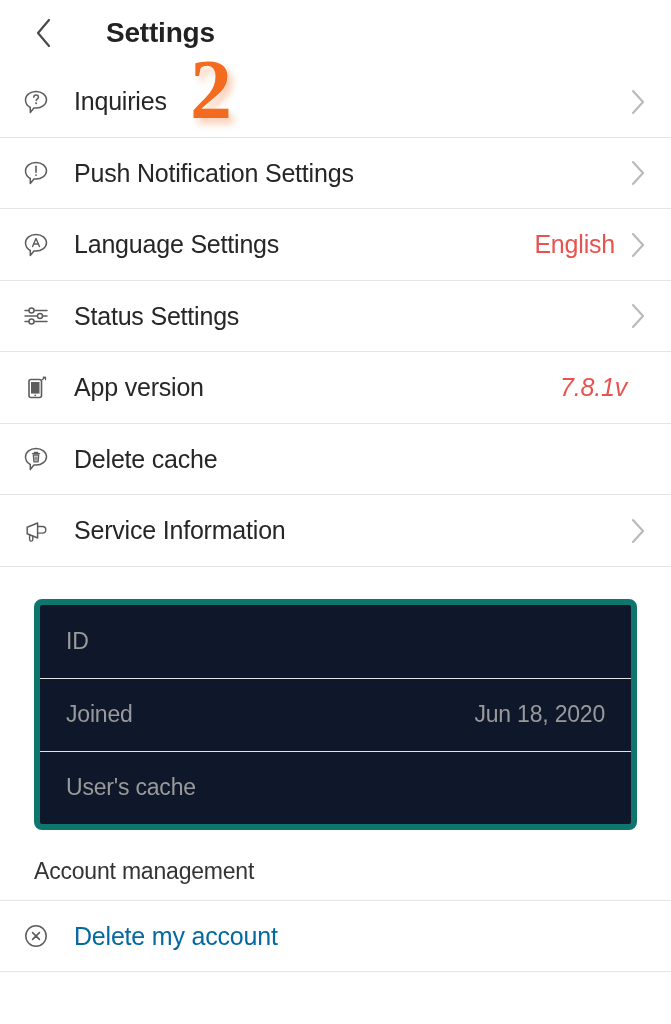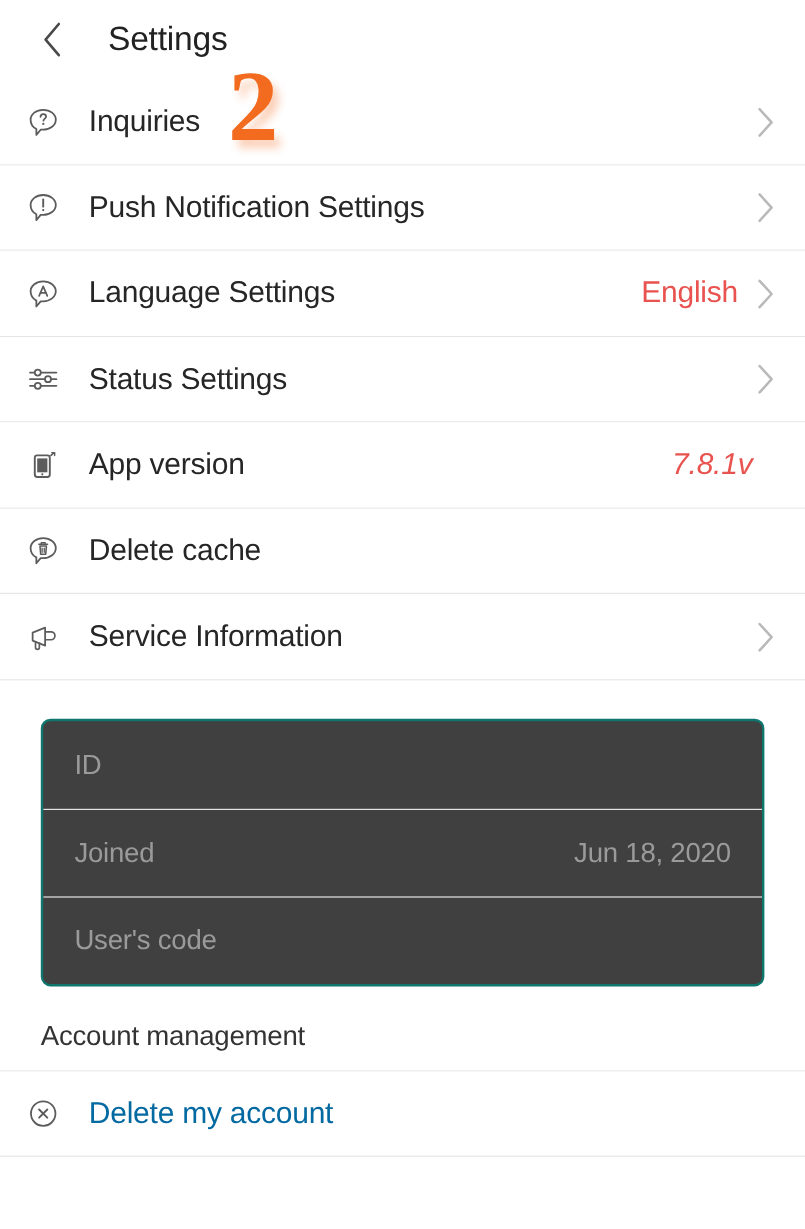--- a/index.html
+++ b/index.html
@@ -33,24 +33,24 @@
     height: 44px;
     display: flex;
     align-items: center;
     justify-content: center;
     cursor: pointer;
     flex: 0 0 auto;
   }
   .back-btn svg { display: block; }
   .page-title {
     font-size: 28px;
-    font-weight: normal;
+    font-weight: bold;
     color: #222222;
     letter-spacing: -0.2px;
-    margin-left: 24px;
+    margin-left: 40px;
     line-height: 1;
     white-space: nowrap;
   }
 
   
   .annot-2 {
     position: absolute;
     left: 190px;
     top: 48px;
     font-family: "Liberation Serif", serif;
@@ -120,22 +120,22 @@
     color: #b3b3b3;
   }
   .chev svg { display: block; }
   .chev.empty { visibility: hidden; }
 
   
   .card-wrap {
     padding: 32px 34px 0 34px;
   }
   .info-card {
-    background: #404040;
-    border: 2px solid #0f766e;
+    background: #0f172a;
+    border: 6px solid #0f766e;
     border-radius: 8px;
     overflow: hidden;
   }
   .card-row {
     display: flex;
     align-items: center;
     justify-content: space-between;
     height: 73px;
     padding: 0 26px;
     position: relative;
@@ -323,21 +323,21 @@
       </div>
 
       <div class="card-row">
         <div class="card-key">Joined</div>
         <div class="card-val">
           <span>Jun 18, 2020</span>
         </div>
       </div>
 
       <div class="card-row">
-        <div class="card-key">User's code</div>
+        <div class="card-key">User's cache</div>
       </div>
 
     </div>
   </div>
 
   <div class="section-head">Account management</div>
 
   <div class="row danger">
     <div class="row-icon">
       <svg width="30" height="30" viewBox="0 0 30 30" fill="none">

